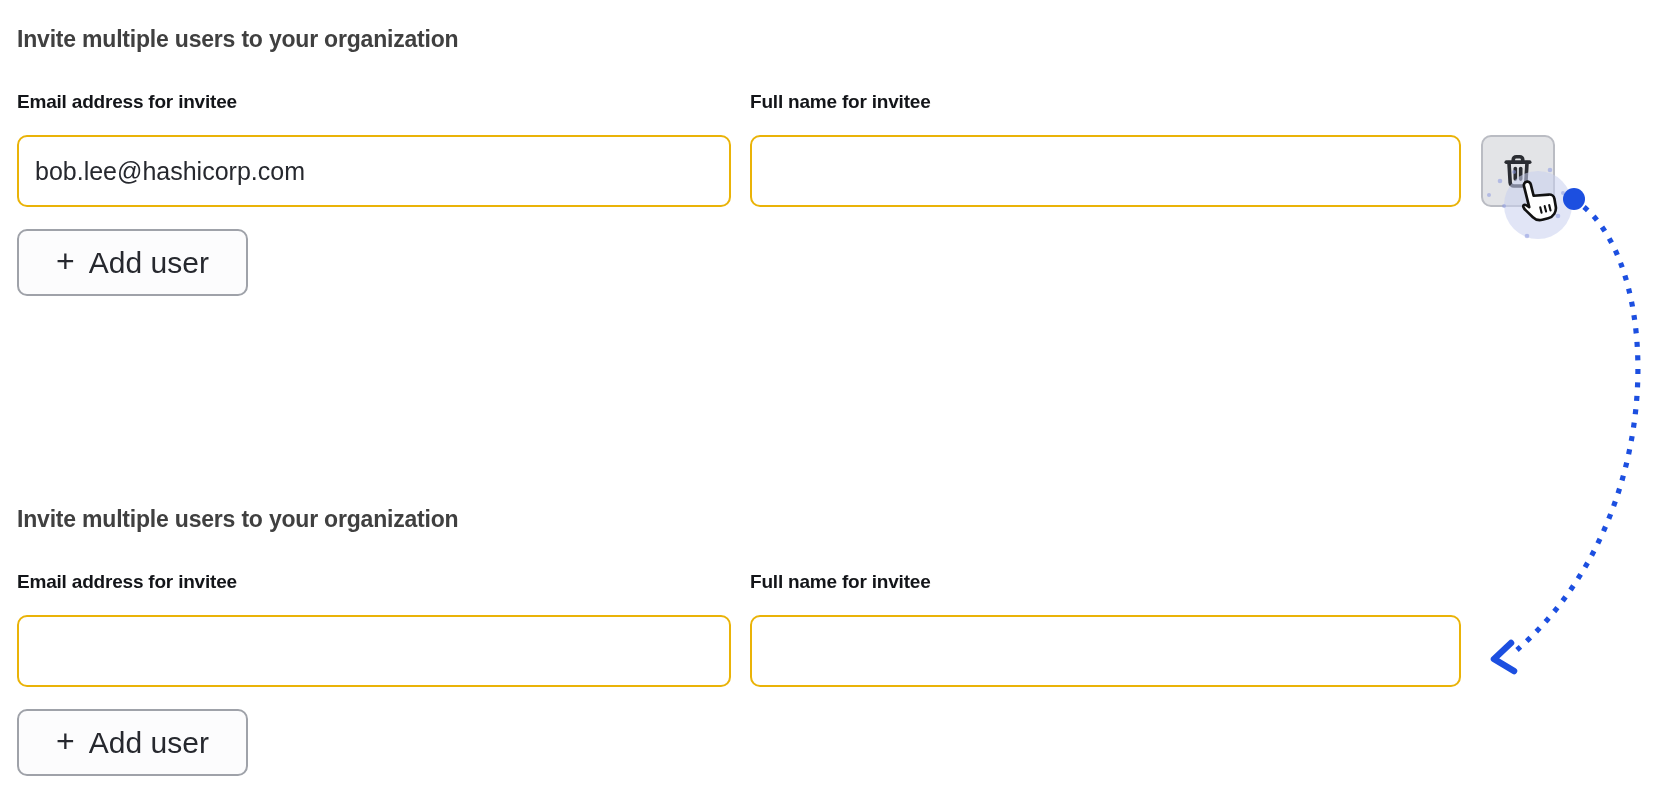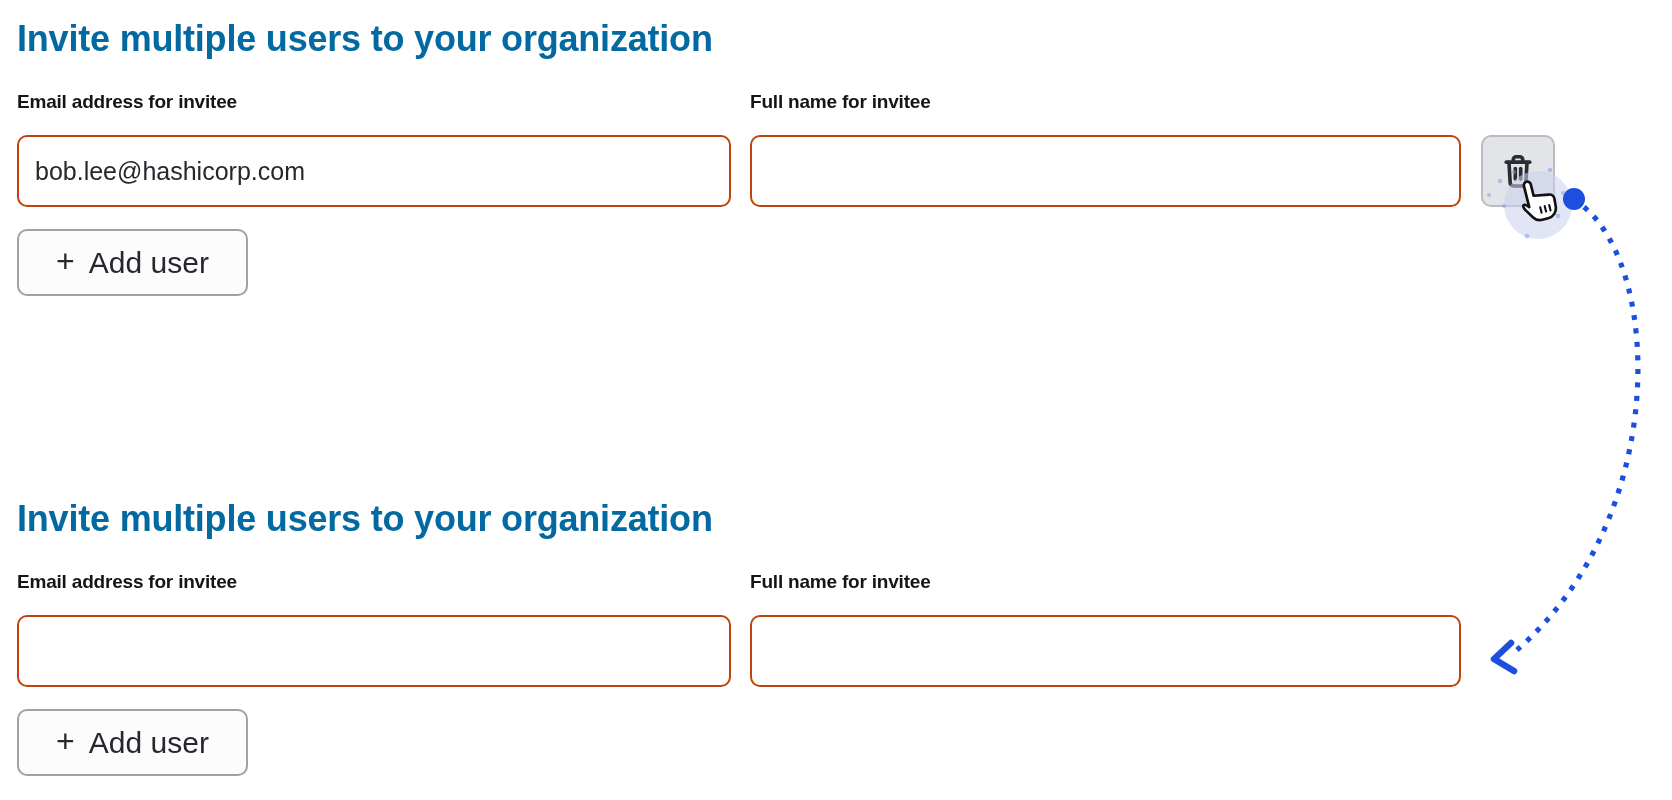--- a/index.html
+++ b/index.html
@@ -1,29 +1,29 @@
 <!DOCTYPE html>
 <html><head>
 <meta charset="utf-8">
 <style>
   html,body{margin:0;padding:0;background:#ffffff;}
   .page{
     position:relative;width:1672px;height:800px;background:#ffffff;overflow:hidden;
     font-family:"Liberation Sans", sans-serif;color:#16181d;
   }
   .heading{
-    position:absolute;left:17px;font-size:36px;font-weight:700;line-height:34px;
-    letter-spacing:-0.2px;color:#0369a1;white-space:nowrap;
+    position:absolute;left:17px;font-size:23px;font-weight:700;line-height:34px;
+    letter-spacing:-0.2px;color:#404040;white-space:nowrap;
   }
   .lbl{
     position:absolute;font-size:19px;font-weight:700;line-height:33px;
     letter-spacing:-0.2px;color:#131519;white-space:nowrap;
   }
   .field{
-    position:absolute;box-sizing:border-box;height:72px;border:2px solid #c2410c;
+    position:absolute;box-sizing:border-box;height:72px;border:2px solid #eab308;
     border-radius:10px;background:#ffffff;font-family:"Liberation Sans",sans-serif;
     font-size:25px;color:#26282e;padding:0 16px;outline:none;
   }
   .trash-btn{
     position:absolute;left:1481px;top:135px;width:74px;height:72px;box-sizing:border-box;
     background:#e3e4e7;border:2px solid #babcc3;border-radius:10px;
     display:flex;align-items:center;justify-content:center;padding:0;cursor:pointer;
   }
   .add-btn{
     position:absolute;left:17px;width:231px;height:67px;box-sizing:border-box;

